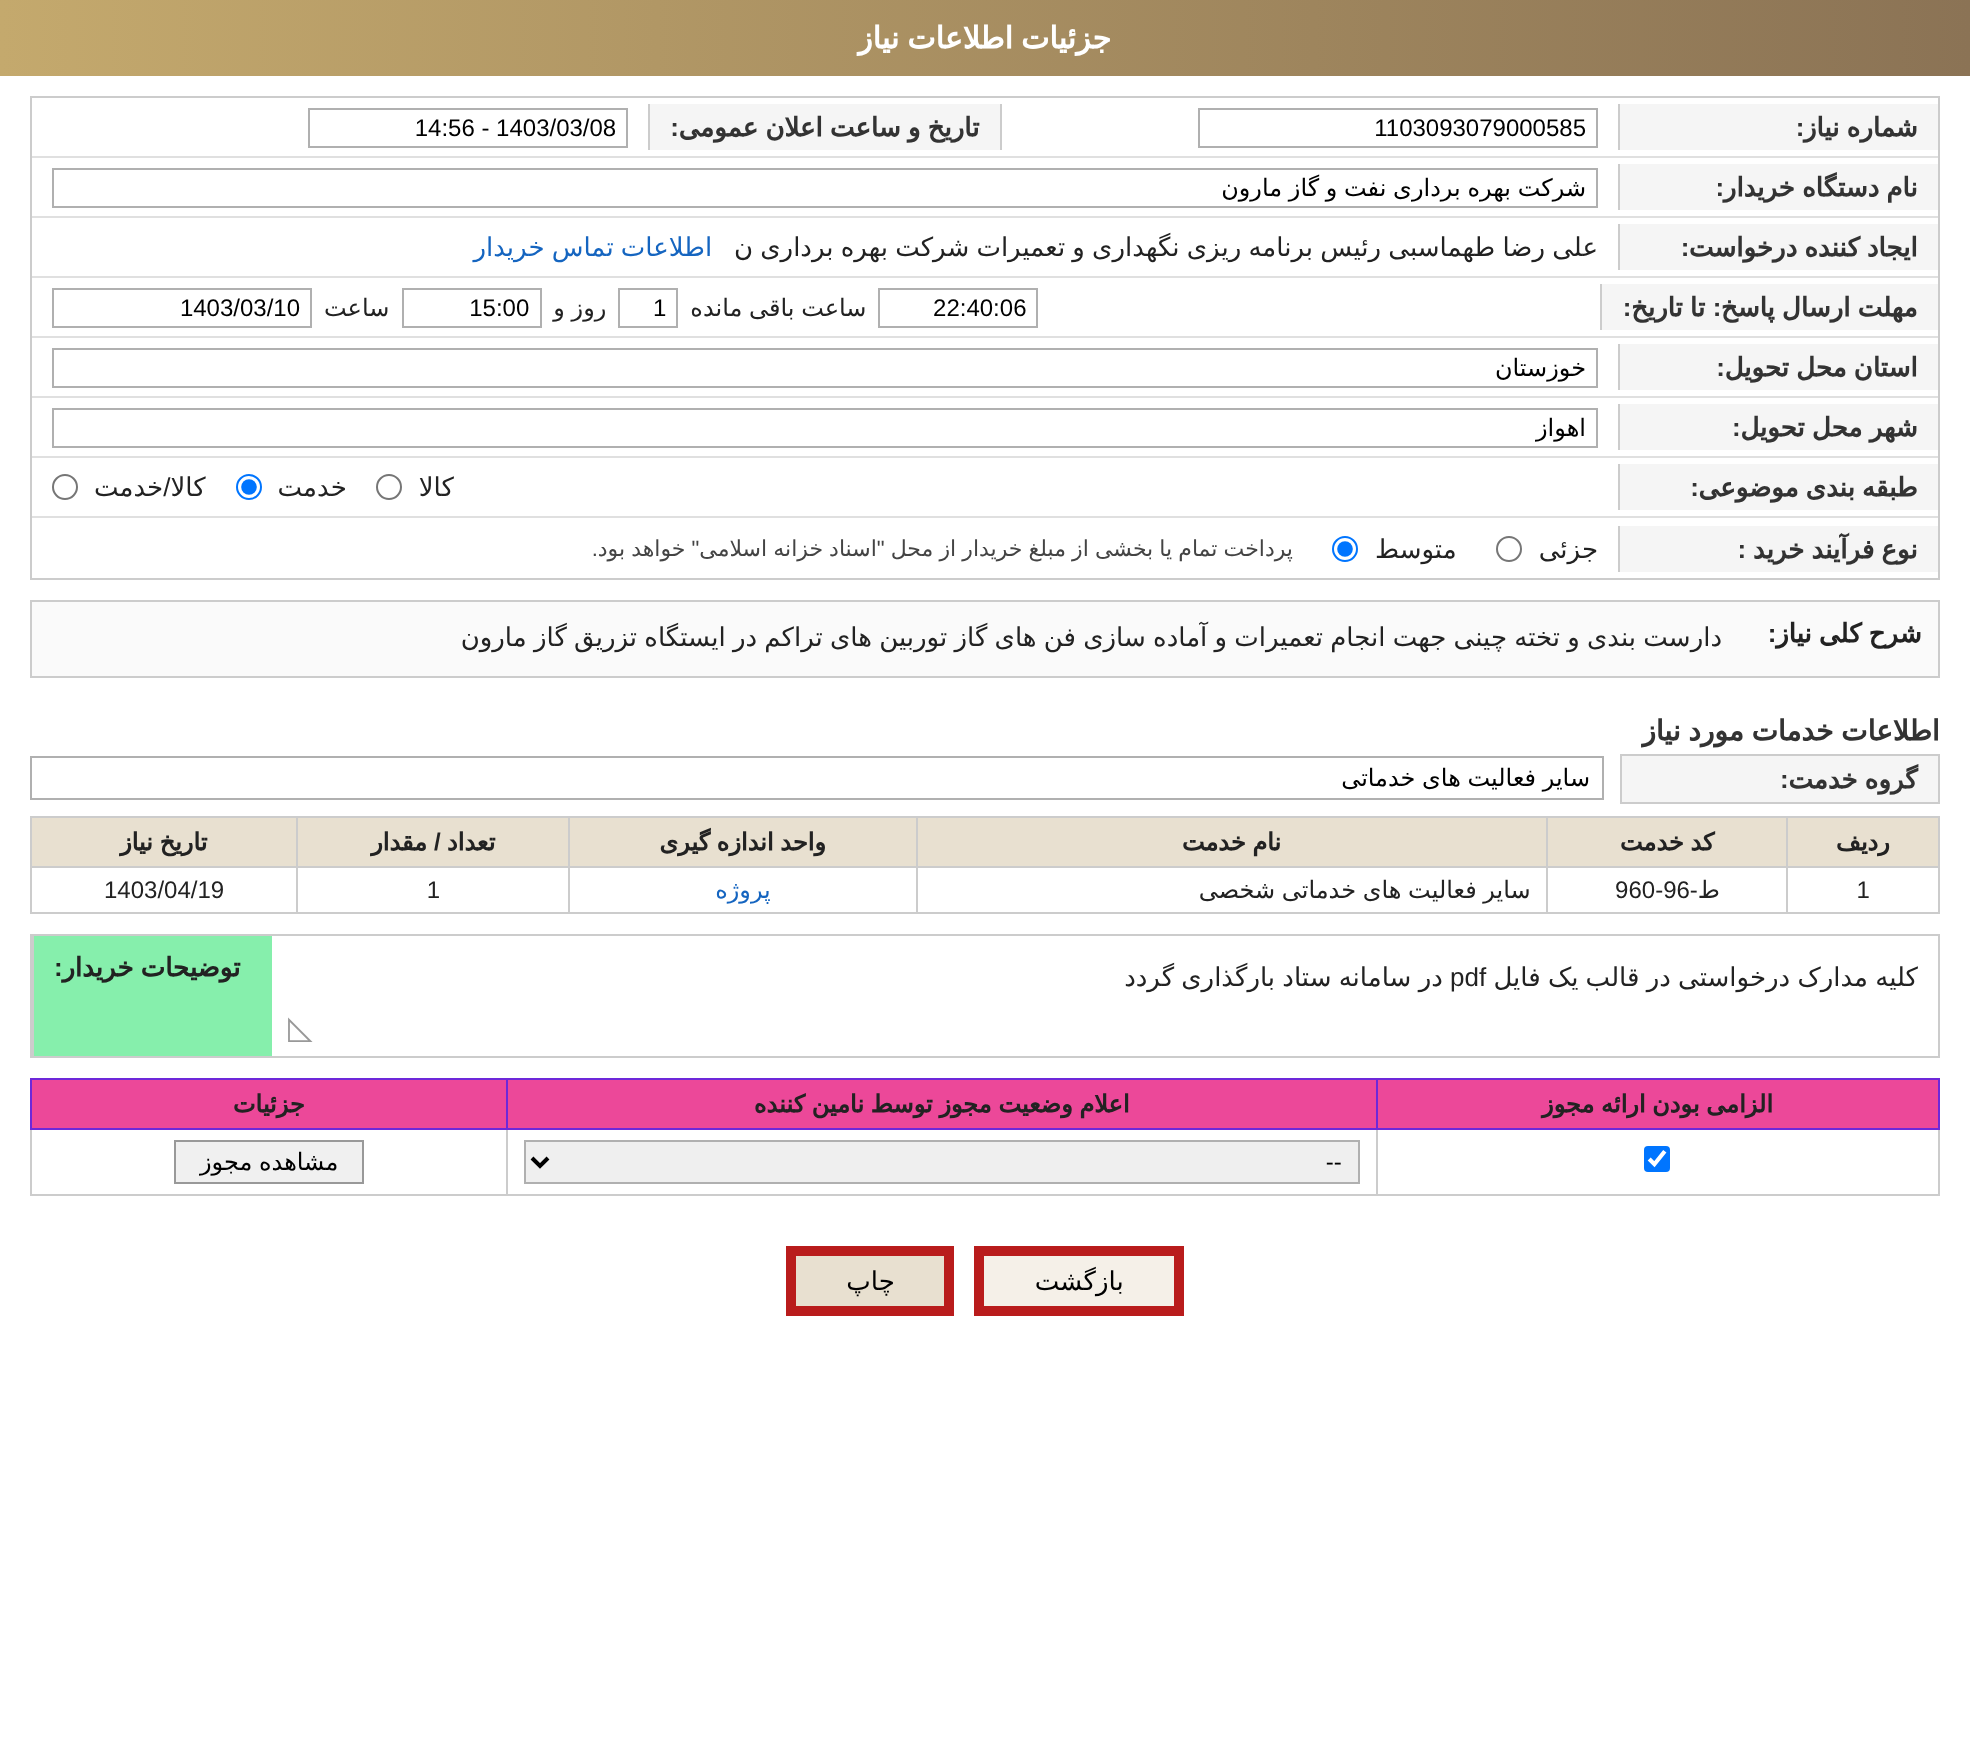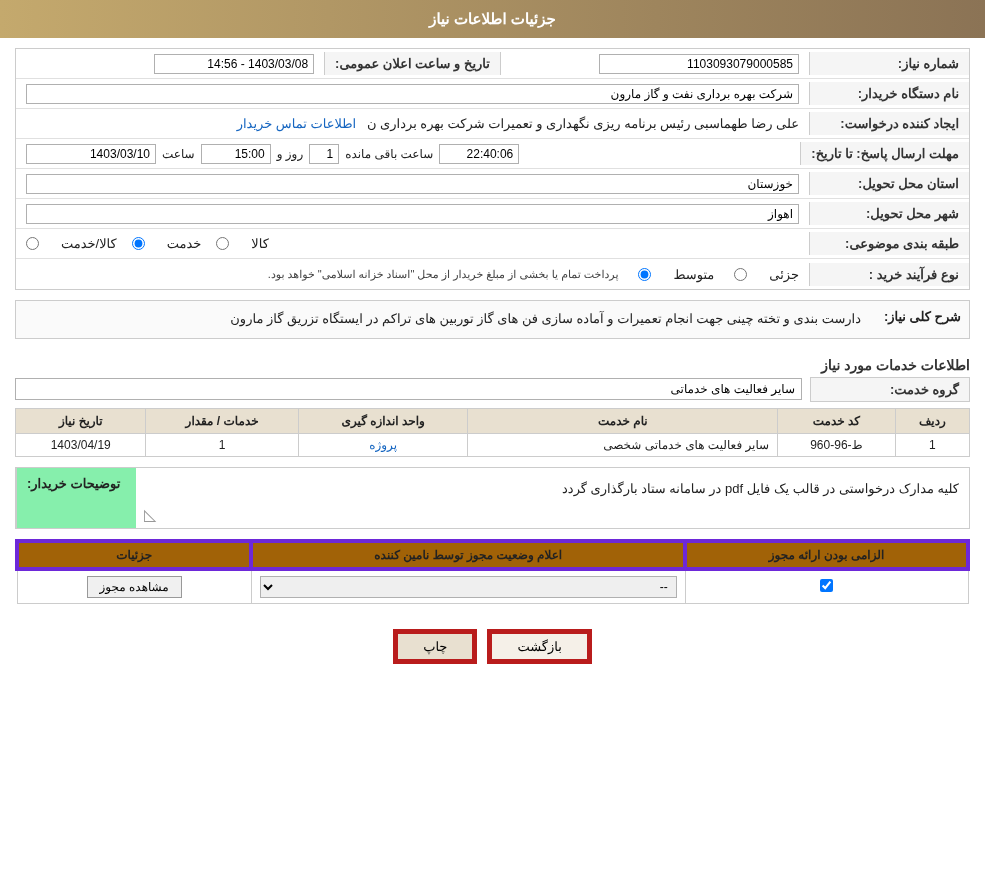--- a/index.html
+++ b/index.html
@@ -93,21 +93,21 @@
     .radio-group {
       display: flex;
       gap: 15px;
       align-items: center;
       justify-content: flex-end;
       flex-wrap: wrap;
     }
     .radio-item {
       display: flex;
       align-items: center;
-      gap: 22px;
+      gap: 8px;
     }
     .section-title {
       font-weight: bold;
       font-size: 14px;
       color: #333;
       padding: 8px 0 4px 0;
       text-align: right;
     }
     .description-box {
       border: 1px solid #ccc;
@@ -188,22 +188,22 @@
       margin: 6px 0;
     }
     .permits-table-wrapper {
       margin-bottom: 10px;
     }
     .permits-table {
       width: 100%;
       border-collapse: collapse;
     }
     .permits-table th {
-      background: #a16207;
-      border: 4px solid #6d28d9;
+      background: #ec4899;
+      border: 1px solid #6d28d9;
       padding: 5px 8px;
       text-align: center;
       font-size: 12px;
     }
     .permits-table td {
       border: 1px solid #ccc;
       padding: 5px 8px;
       text-align: center;
       font-size: 12px;
     }
@@ -366,21 +366,21 @@
         <input type="text" readonly="" style="flex: 1 1 0%; border: 1px solid rgb(176, 176, 176); padding: 3px 6px; font-family: Tahoma, Arial, sans-serif; font-size: 12px; direction: rtl;" value="سایر فعالیت های خدماتی">
       </div>
 
       <table class="data-table">
         <thead>
           <tr>
             <th>ردیف</th>
             <th>کد خدمت</th>
             <th>نام خدمت</th>
             <th>واحد اندازه گیری</th>
-            <th>خدمات / مقدار</th>
+            <th>تعداد / مقدار</th>
             <th>تاریخ نیاز</th>
           </tr>
         </thead>
         <tbody id="khadamat-tbody">
         <tr>
     <td>1</td>
     <td>ط-96-960</td>
     <td style="text-align:right;">سایر فعالیت های خدماتی شخصی</td>
     <td style="color:#1565C0;">پروژه</td>
     <td>1</td>

